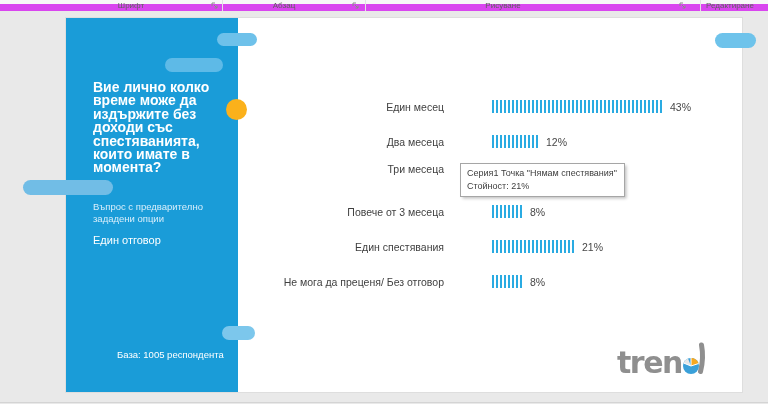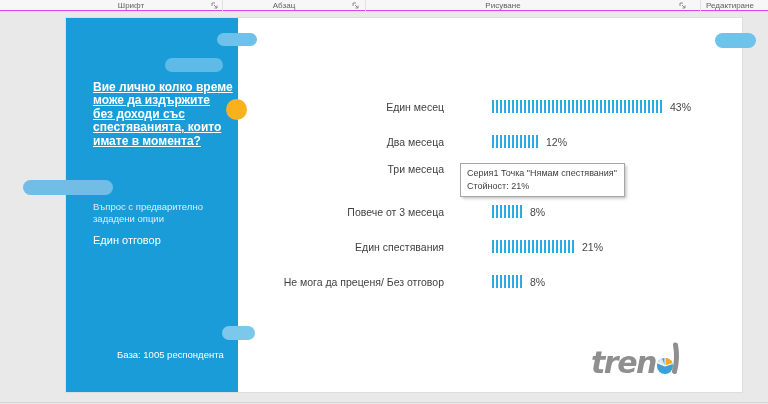--- a/index.html
+++ b/index.html
@@ -5,21 +5,21 @@
   * { margin:0; padding:0; box-sizing:border-box; }
   html,body { width:768px; height:404px; overflow:hidden; }
   body {
     font-family:"Liberation Sans", sans-serif;
     background:#e9e9e9;
     position:relative;
   }
   
   .ribbon {
     position:absolute; top:0; left:0; width:768px; height:11px;
-    background:#f7f7f7; border-bottom:1px solid #d946ef;
+    background:#f7f7f7; border-bottom:7px solid #d946ef;
   }
   .ribbon-group-label {
     position:absolute; top:0; transform:translateX(-50%);
     font-size:8px; line-height:11px; color:#5f5f5f; white-space:nowrap;
   }
   .launcher {
     position:absolute; top:2px; width:7px; height:7px; cursor:pointer;
   }
   .launcher svg { display:block; }
   .ribbon-sep {
@@ -31,21 +31,21 @@
     position:absolute; left:66px; top:18px; width:676px; height:374px;
     background:#ffffff; outline:1px solid #dedede;
   }
   
   .panel {
     position:absolute; left:0; top:0; width:172px; height:374px;
     background:#1a9cd8;
   }
   .panel-question {
     position:absolute; left:27px; top:63px; width:140px;
-    color:#ffffff; font-size:12px; font-weight:bold; line-height:13.4px;text-decoration:underline;
+    color:#ffffff; font-size:14px; font-weight:bold; line-height:13.4px;
   }
   .panel-subtitle {
     position:absolute; left:27px; top:183px; width:138px;
     color:#d8eefb; font-size:9.5px; line-height:11.5px;
   }
   .panel-answer {
     position:absolute; left:27px; top:216px; width:138px;
     color:#ffffff; font-size:11px; font-weight:normal;
   }
   .panel-base {
@@ -74,21 +74,21 @@
   .cval { margin-left:6px; font-size:10.5px; color:#474747; white-space:nowrap; }
   
   .tooltip {
     position:absolute; left:394px; top:145px; z-index:5;
     background:#ffffff; border:1px solid #a6a6a6;
     box-shadow:1.5px 1.5px 3px rgba(0,0,0,0.25);
     padding:3px 7px 4px 6px;
     font-size:9px; line-height:12.5px; color:#404040; white-space:nowrap;
   }
   
-  .logo { position:absolute; left:525px; top:322px;font-style:italic; }
+  .logo { position:absolute; left:551px; top:322px; }
 </style>
 </head>
 <body>
 
 <div class="ribbon">
   <span class="ribbon-group-label" style="left:131px">Шрифт</span>
   <span class="ribbon-group-label" style="left:284px">Абзац</span>
   <span class="ribbon-group-label" style="left:503px">Рисуване</span>
   <span class="ribbon-group-label" style="left:730px">Редактиране</span>
 

